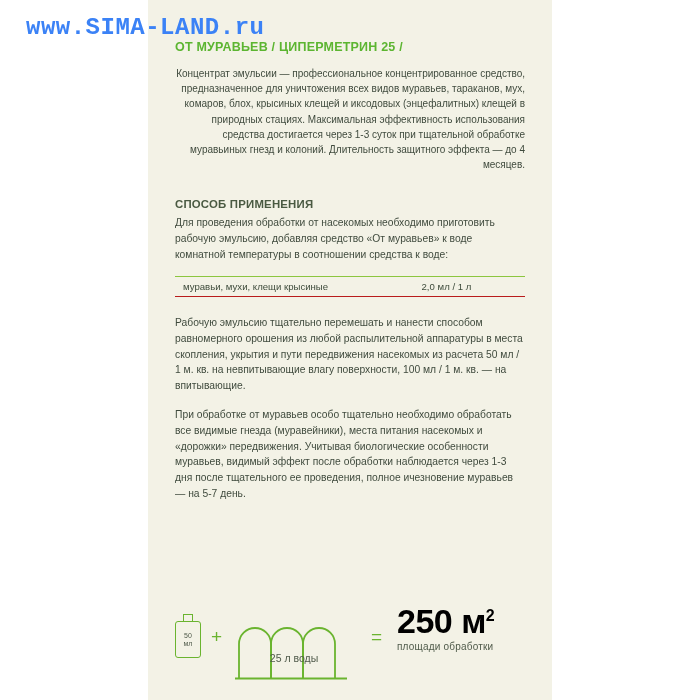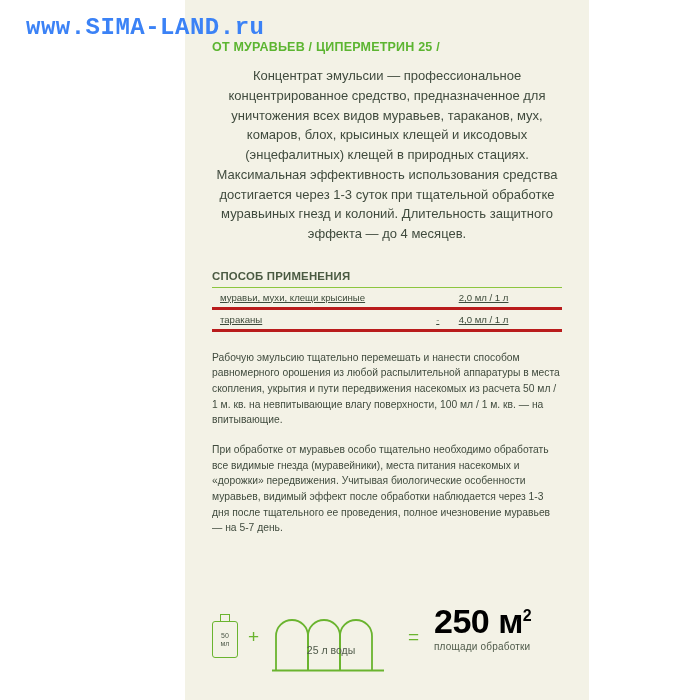--- a/index.html
+++ b/index.html
@@ -35,45 +35,44 @@
   
   .label-card {
     position: absolute;
     left: 148px;
     top: 0px;
     width: 404px;
     height: 700px;
     background: #f3f2e6;
     box-sizing: border-box;
     padding: 0;
-    margin-left: 37px;
   }
   .inner {
     position: absolute;
     left: 27px;
     top: 40px;
     width: 350px;
   }
   
   .title-row {
     font-size: 12.5px;
     font-weight: 700;
     color: #5cb531;
     letter-spacing: 0.2px;
     margin-bottom: 12px;
   }
   .title-row .t1 { color: #5cb531; }
   .title-row .sep { color: #5cb531; font-weight: 700; }
   .title-row .t2 { color: #5cb531; font-weight: 700; }
 
   .intro {
-    font-size: 13px;
+    font-size: 10px;
     line-height: 1.52;
     color: #3f4a3d;
-    text-align: center;
+    text-align: right;
     margin-bottom: 26px;
   }
   .section-title {
     font-size: 11.4px;
     font-weight: 700;
     color: #4a5a42;
     letter-spacing: 0.2px;
     margin-bottom: 5px;
   }
   .para {
@@ -85,22 +84,21 @@
   
   .dose-table {
     width: 350px;
     border-collapse: collapse;
     margin-top: 4px;
     margin-bottom: 18px;
     font-size: 9.6px;
     color: #3d4a3a;
   }
   .dose-table tr {
-    border-bottom: 3px solid #b91c1c;
-    text-decoration: underline;
+    border-bottom: 1px solid #b91c1c;
   }
   .dose-table tr:first-child { border-top: 1px solid #8cc63f; }
   .dose-table td {
     padding: 4px 6px;
     vertical-align: middle;
   }
   .dose-table td.name { width: 220px; padding-left: 8px; }
   .dose-table td.mid { width: 20px; text-align: center; color: #7d8a77; }
   .dose-table td.val { width: 110px; }
 
@@ -150,21 +148,21 @@
     font-size: 19px;
     color: #6ab42f;
     font-weight: 400;
     top: 26px;
   }
   .plus { left: 36px; }
   .equals { left: 196px; }
   .tank {
     position: absolute;
     left: 60px;
-    top: 16px;
+    top: 24px;
     width: 118px;
     height: 54px;
   }
   .tank svg { display: block; }
   .tank .tank-text {
     position: absolute;
     left: 0;
     top: 28px;
     width: 118px;
     text-align: center;
@@ -210,32 +208,28 @@
       <div class="title-row">
         <span class="t1">ОТ МУРАВЬЕВ</span>
         <span class="sep">/</span>
         <span class="t2">ЦИПЕРМЕТРИН 25</span>
         <span class="sep">/</span>
       </div>
 
       <div class="intro">Концентрат эмульсии — профессиональное концентрированное средство, предназначенное для уничтожения всех видов муравьев, тараканов, мух, комаров, блох, крысиных клещей и иксодовых (энцефалитных) клещей в природных стациях. Максимальная эффективность использования средства достигается через 1-3 суток при тщательной обработке муравьиных гнезд и колоний. Длительность защитного эффекта — до 4 месяцев.</div>
 
       <div class="section-title">СПОСОБ ПРИМЕНЕНИЯ</div>
+      <div class="para">Для проведения обработки от насекомых необходимо приготовить рабочую эмульсию, добавляя средство «От муравьев» к воде комнатной температуры в соотношении средства к воде:</div>
 
       <table class="dose-table">
         <tbody>
           <tr>
             <td class="name">муравьи, мухи, клещи крысиные</td>
             <td class="mid"></td>
             <td class="val">2,0 мл / 1 л</td>
-          </tr>
-          <tr>
-            <td class="name">тараканы</td>
-            <td class="mid">-</td>
-            <td class="val">4,0 мл / 1 л</td>
           </tr>
         </tbody>
       </table>
 
       <div class="para">Рабочую эмульсию тщательно перемешать и  нанести способом равномерного орошения из любой распылительной аппаратуры в места  скопления, укрытия и пути передвижения насекомых из расчета  50 мл / 1 м. кв. на невпитывающие влагу поверхности, 100 мл / 1 м. кв. — на впитывающие.</div>
       <div class="para">При обработке от муравьев особо тщательно необходимо обработать все видимые гнезда (муравейники), места питания насекомых и «дорожки» передвижения. Учитывая биологические особенности муравьев, видимый эффект после обработки наблюдается через 1-3 дня  после тщательного ее проведения, полное ичезновение муравьев  — на 5-7 день.</div>
 
     </div>
 
     <div class="bottom-graphic" style="left:27px; top:600px;">

